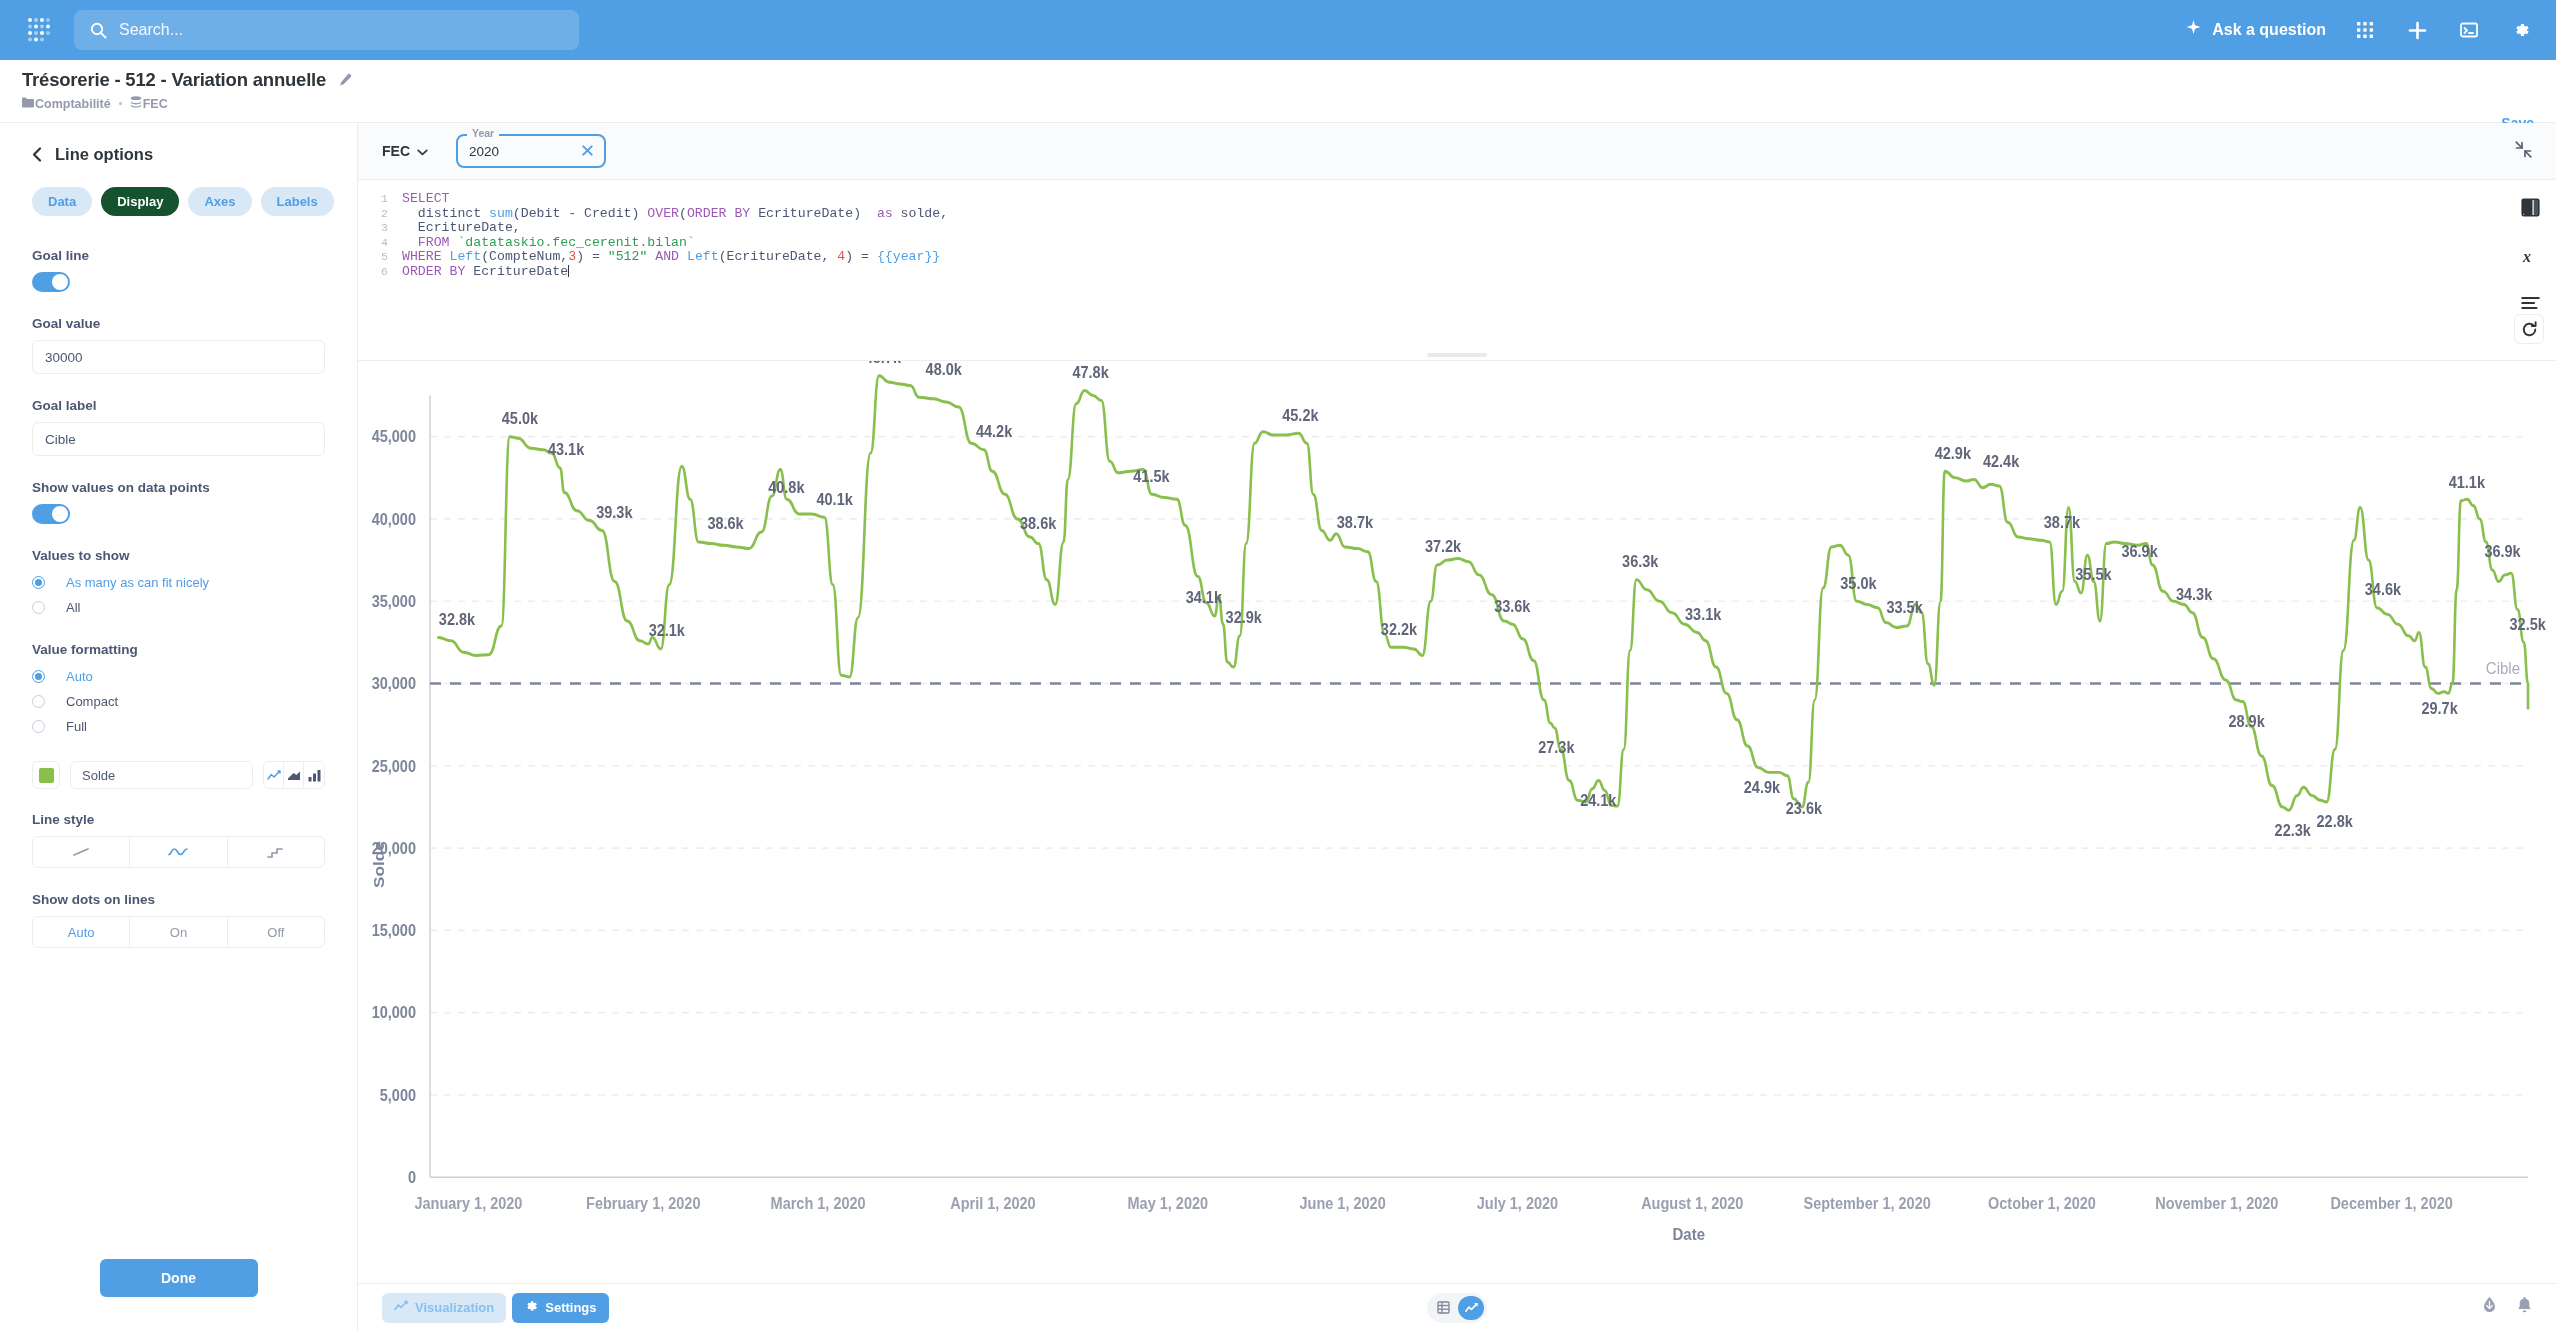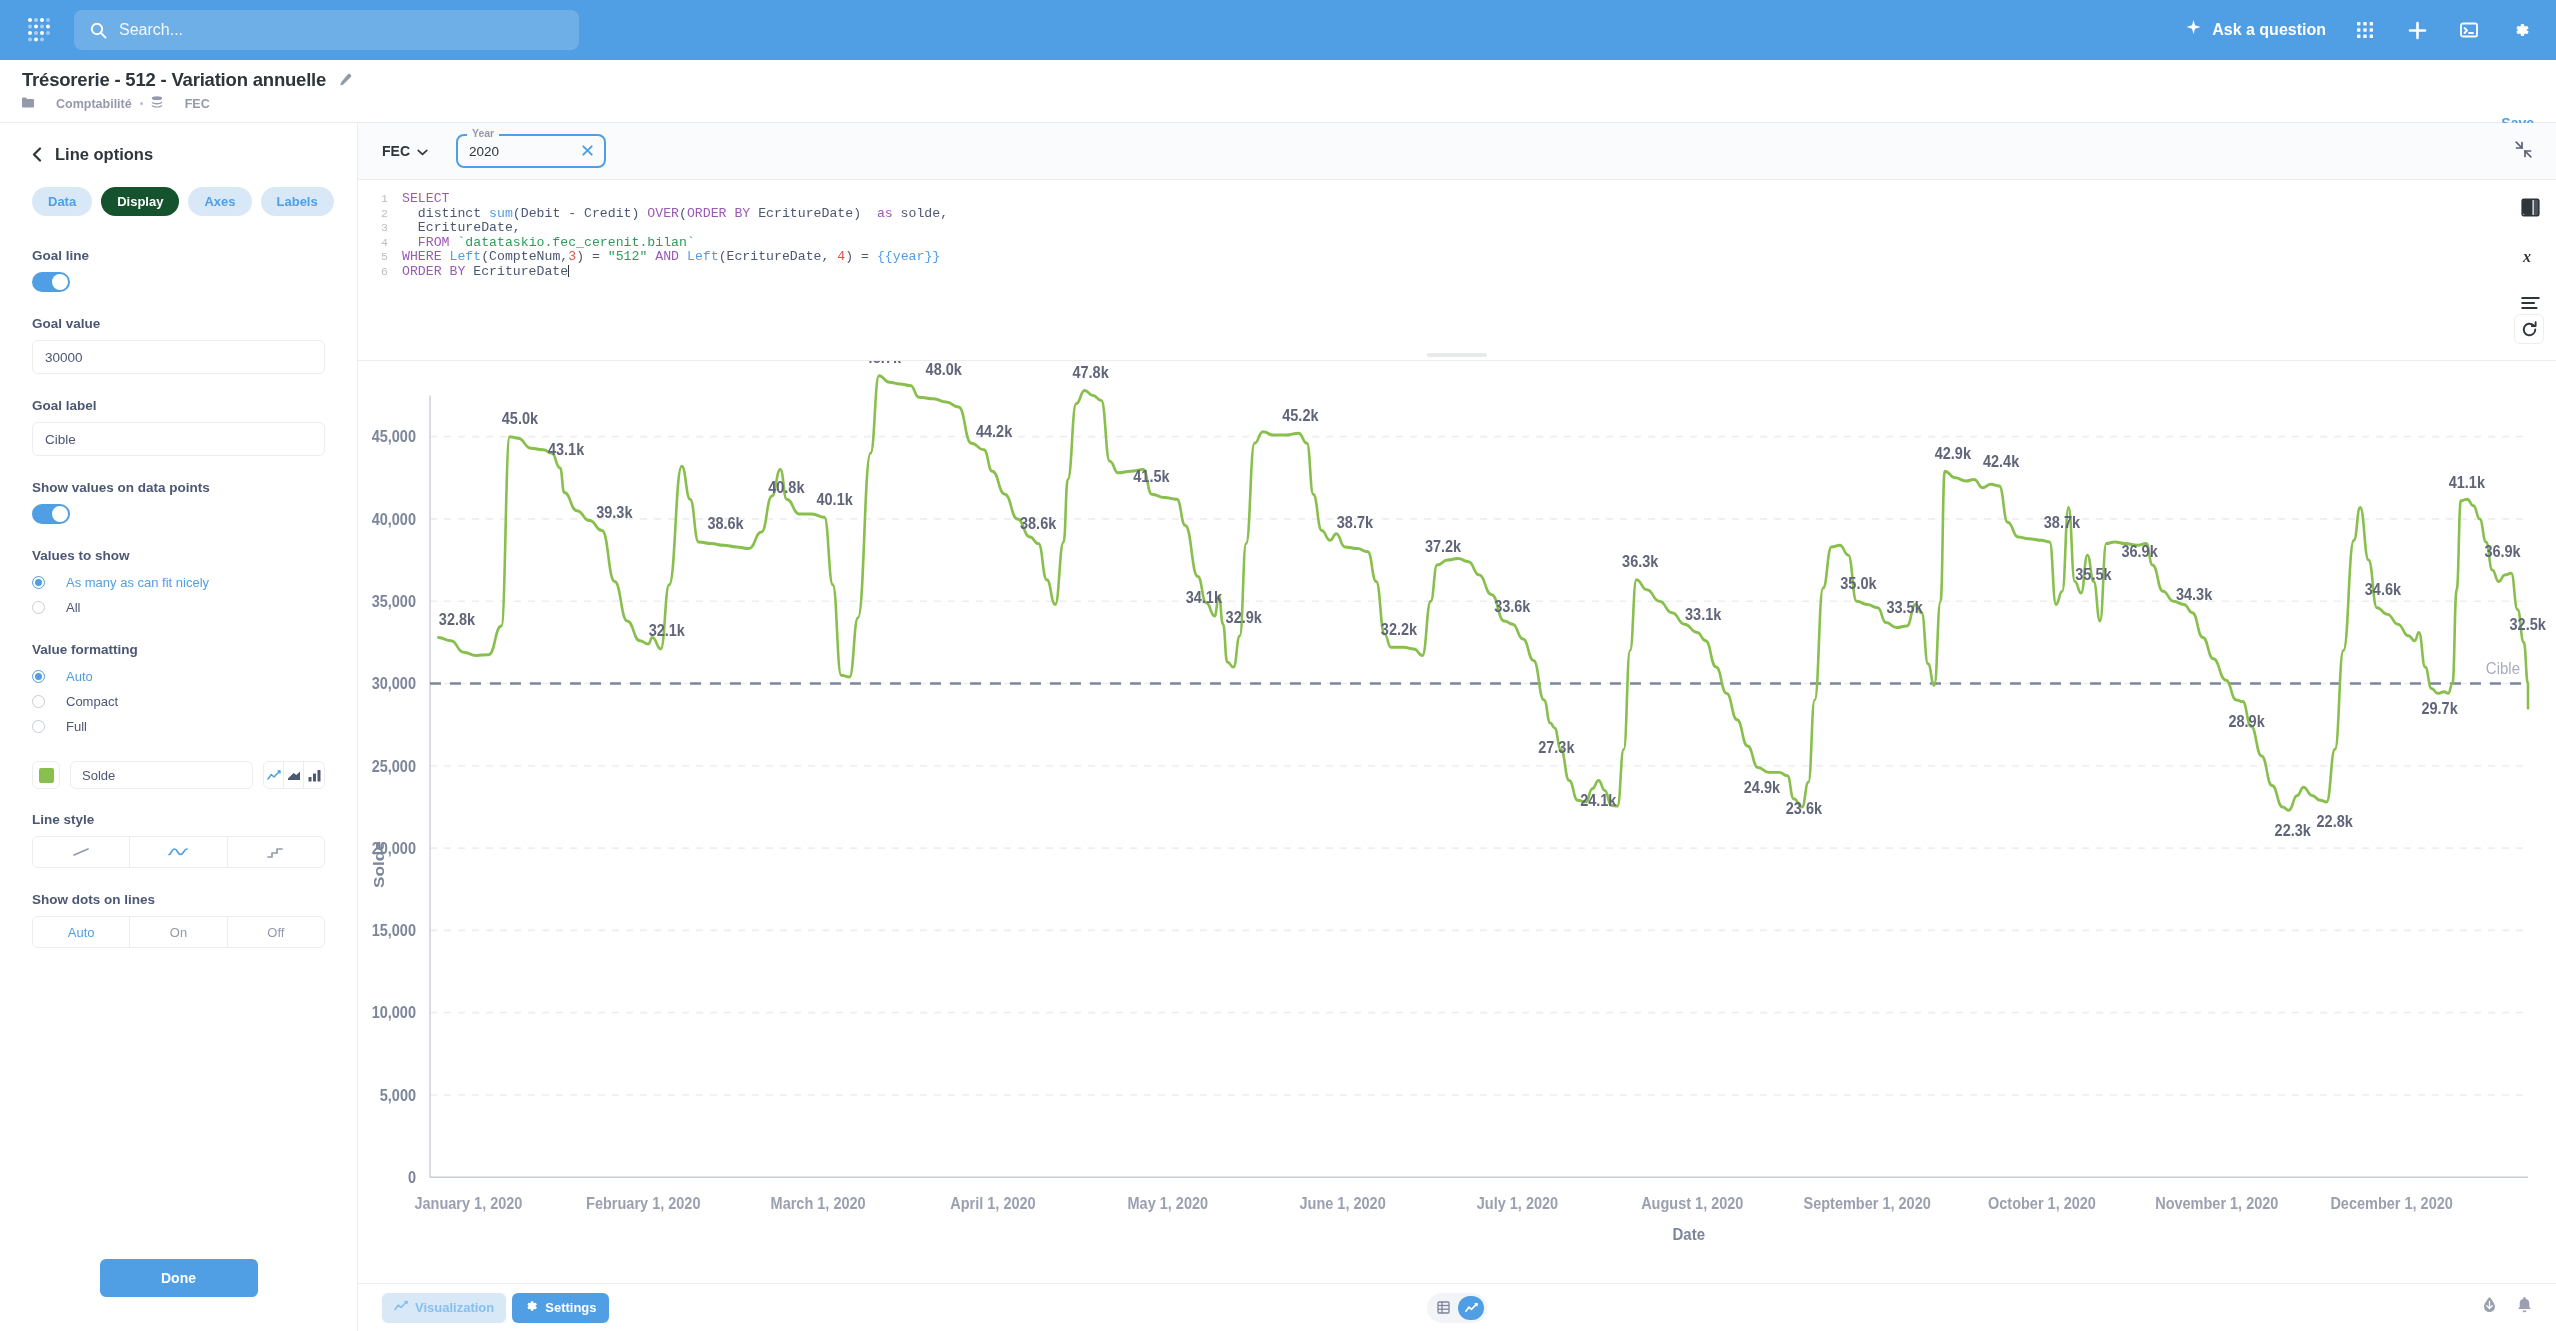--- a/index.html
+++ b/index.html
@@ -31,21 +31,21 @@
   .header {
     height: 63px; background: #fff; padding: 0 0 0 22px;
     display: flex; align-items: flex-start; position: relative;
     border-bottom: 1px solid #EEECEC;
   }
   .title-block { padding-top: 9px; }
   .title-row { display: flex; align-items: center; gap: 11px; }
   .q-title { font-size: 18.5px; font-weight: 700; color: #2E353B; letter-spacing: -0.2px; }
   .pencil { display: flex; }
   .breadcrumb { display: flex; align-items: center; gap: 8px; margin-top: 5px; font-size: 12.5px; color: #949AAB; font-weight: 600; }
-  .breadcrumb .bc-item { display: flex; align-items: center; gap: 22px; }
+  .breadcrumb .bc-item { display: flex; align-items: center; gap: 1px; }
   .bc-dot { width: 3px; height: 3px; background: #B8BDC8; border-radius: 50%; }
   .save-link { position: absolute; right: 22px; top: 55px; color: #509EE3; font-size: 14px; font-weight: 700; cursor: pointer; }
 
   
   .main { display: flex; height: calc(1331px - 60px - 63px); }
 
   
   .sidebar {
     width: 358px; background: #fff; border-right: 1px solid #EEECEC;
     position: relative; padding: 0 0 0 0; flex-shrink: 0;

